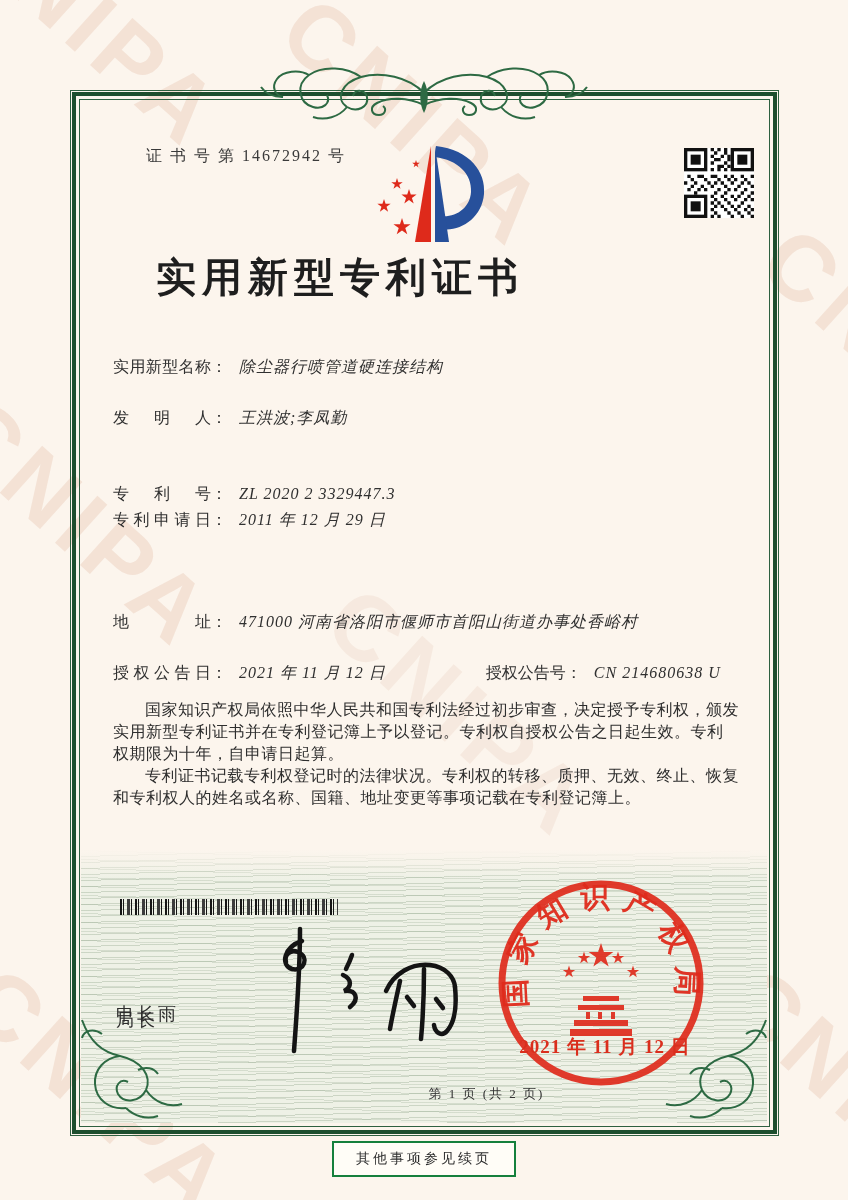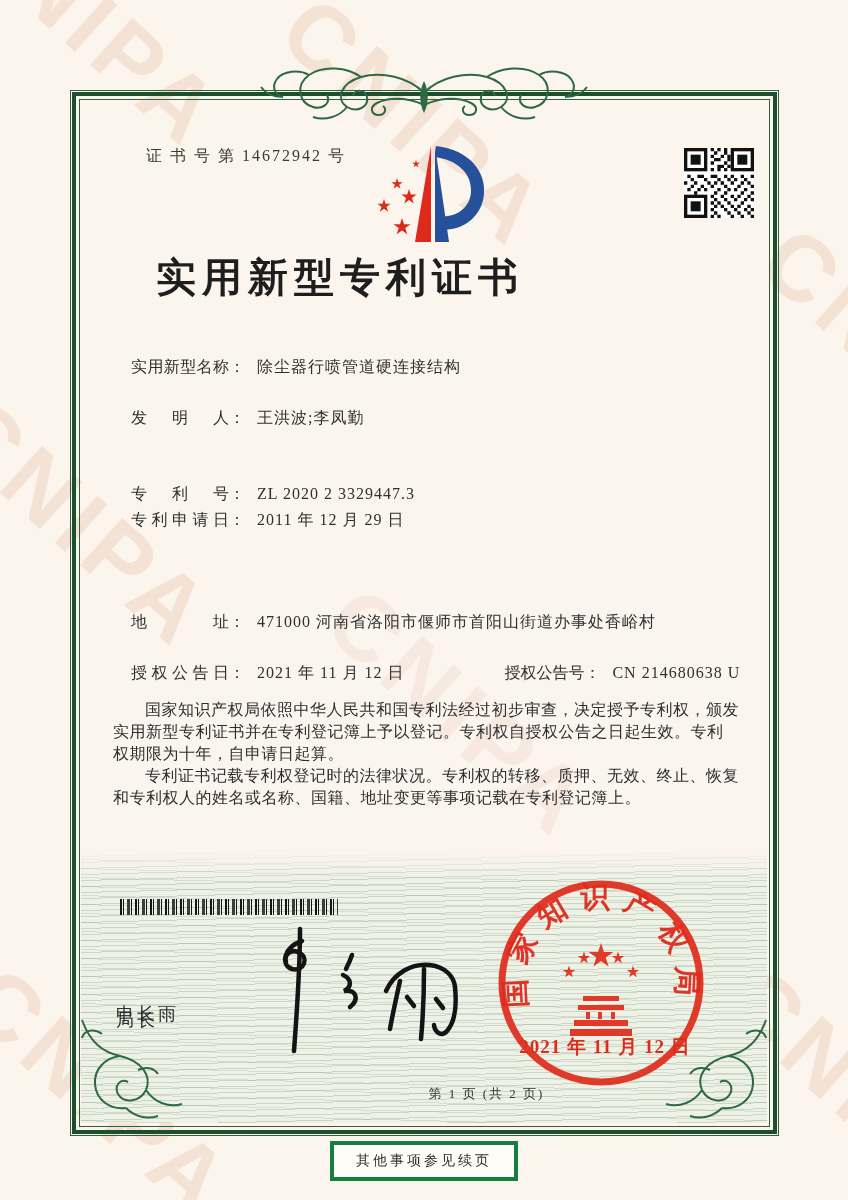--- a/index.html
+++ b/index.html
@@ -25,43 +25,43 @@
   .greenzone::before{content:"";position:absolute;left:0;top:0;right:0;height:30px;
     background:linear-gradient(#fcf5ed, rgba(252,245,237,0));}
 
   .z3{z-index:3;}
 
   .certno{left:113px;top:146px;font-size:16px;letter-spacing:2px;color:#3a3a3a;margin-left:33px;}
   .title{left:0;top:250px;width:680px;text-align:center;font-size:40px;font-weight:700;
          letter-spacing:6px;color:#1e1e1e;}
 
   .fieldrow{left:113px;font-size:16px;color:#303030;white-space:nowrap;}
-  .lbl{display:inline-block;width:98px;text-align:justify;text-align-last:justify;margin-left:18px;}
+  .lbl{display:inline-block;width:98px;text-align:justify;text-align-last:justify;}
   .colon{display:inline-block;}
-  .val{margin-left:12px;letter-spacing:1px;}
+  .val{margin-left:12px;letter-spacing:1px;font-style:italic;}
   .grant2{margin-left:100px;}
 
   .paras{left:113px;top:699px;width:626px;font-size:16px;line-height:22px;color:#2e2e2e;}
   .paras p{margin:0;text-indent:2em;letter-spacing:0.5px;}
 
   .barcode{left:120px;top:899px;width:218px;height:16px;
     background:repeating-linear-gradient(90deg,#161616 0 2px,rgba(0,0,0,0) 2px 3px,#161616 3px 4px,
       rgba(0,0,0,0) 4px 7px,#3c3c3c 7px 10px,rgba(0,0,0,0) 10px 11px,#161616 11px 12px,rgba(0,0,0,0) 12px 15px);}
 
   .official{left:116px;font-family:"Liberation Sans","DejaVu Sans",sans-serif;
             font-size:18px;letter-spacing:3px;color:#2c2c2c;}
   .sig{left:240px;top:925px;}
 
   .seal{left:494px;top:876px;width:214px;height:214px;}
   .sealdate{left:505px;top:1034px;width:200px;text-align:center;font-size:19px;font-weight:700;
             color:#da2e1d;letter-spacing:1px;white-space:nowrap;}
 
   .pageno{left:70px;top:1085px;width:833px;text-align:center;font-size:13px;letter-spacing:2px;color:#333;}
   .contnote{left:0;top:1141px;width:848px;text-align:center;}
-  .contnote span{display:inline-block;background:#fffdf7;border:4px solid #15803d;
+  .contnote span{display:inline-block;background:#fffdf7;border:2px solid #15803d;
                  padding:7px 22px;font-size:14px;letter-spacing:3px;color:#2e2e2e;}
 
   .qr{left:684px;top:148px;width:70px;height:70px;background:#fff;}
   .logo{left:352px;top:142px;}
   svg{display:block;}
 </style>
 </head>
 <body>
 
 <div id="page">

